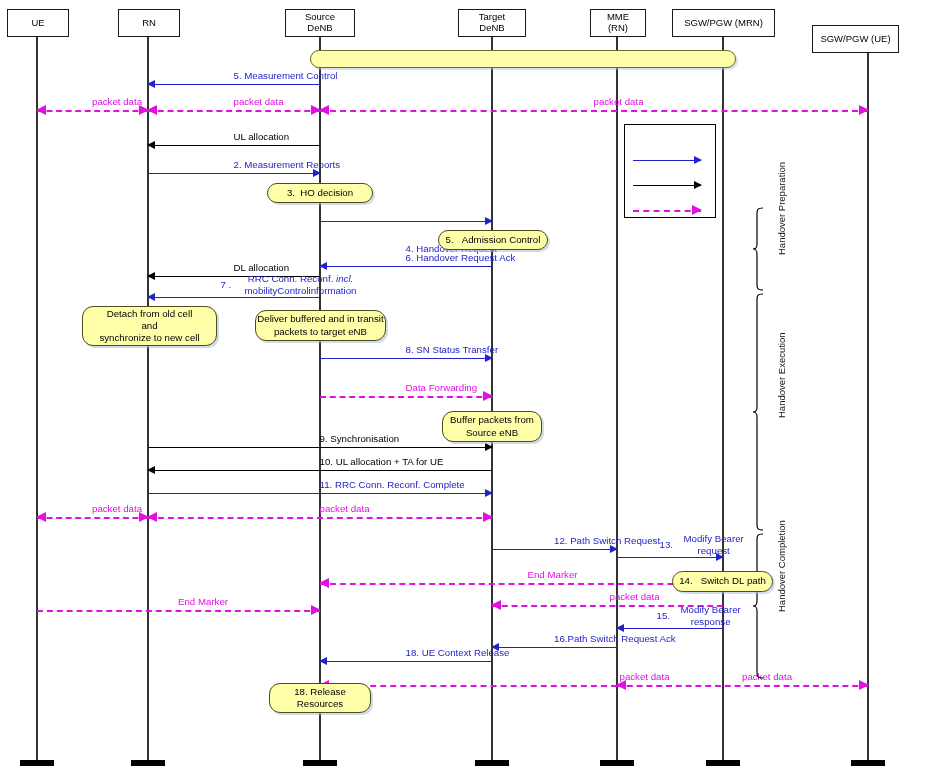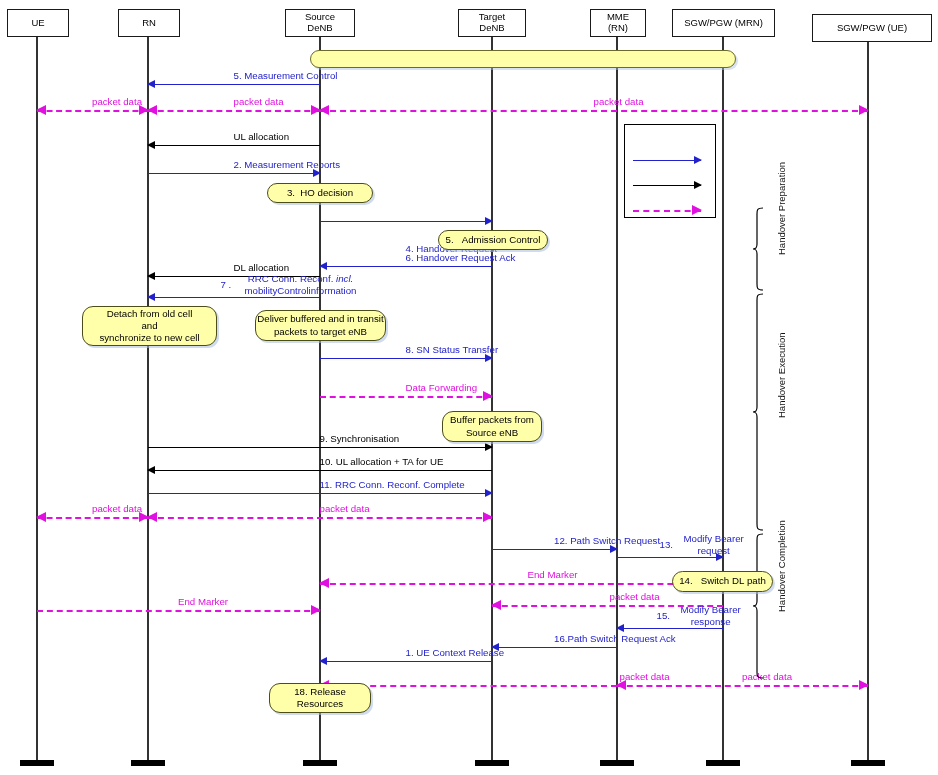--- a/index.html
+++ b/index.html
@@ -83,21 +83,21 @@
       <div class="actor-box" style="left: 590px; top: 9px; width: 56px; height: 28px;">
         <span>MME<br>(RN)</span>
       </div>
       <div class="lifeline" style="left: 722.25px; top: 37px; height: 723px; background: rgb(51, 51, 51);"></div>
       <div class="lifeline-foot" style="left: 706px; top: 760px; width: 34px;"></div>
       <div class="actor-box" style="left: 672px; top: 9px; width: 103px; height: 28px;">
         <span>SGW/PGW&nbsp;(MRN)</span>
       </div>
       <div class="lifeline" style="left: 867.25px; top: 37px; height: 723px; background: rgb(51, 51, 51);"></div>
       <div class="lifeline-foot" style="left: 851px; top: 760px; width: 34px;"></div>
-      <div class="actor-box" style="left: 812px; top: 14px; width: 120px; height: 28px;">
+      <div class="actor-box" style="left: 812px; top: 25px; width: 87px; height: 28px;">
         <span>SGW/PGW&nbsp;(UE)</span>
       </div>
     </div>
   <div id="banner-layer">
       <div class="banner" style="left: 310px; top: 50px; width: 426px; height: 18px;">
         <span></span>
       </div>
     </div>
   <div id="messages-layer">
       <div class="msg" style="left: 148px; top: 84px; width: 172px;">
@@ -222,21 +222,21 @@
       <div class="mlabel l3 two" style="top: 604px; left: 680.5px; width: auto;"><span style="position:absolute;left:-24px;top:6px">15.</span>Modify Bearer<br>response</div>
       <div class="msg" style="left: 492px; top: 647px; width: 125px;">
         <div class="line" style="border-top-color: rgb(34, 34, 204);"></div>
         <div class="head l" style="border-right-color: rgb(34, 34, 204);"></div>
       </div>
       <div class="mlabel l3" style="top: 633px; left: 554px; width: auto;">16.Path Switch Request Ack</div>
       <div class="msg" style="left: 320px; top: 661px; width: 172px;">
         <div class="line" style="border-top-color: rgb(34, 34, 204);"></div>
         <div class="head l" style="border-right-color: rgb(34, 34, 204);"></div>
       </div>
-      <div class="mlabel l3" style="top: 647px; left: 405.5px; width: auto;">1.  UE Context Release</div>
+      <div class="mlabel l3" style="top: 647px; left: 405.5px; width: auto;">18.  UE Context Release</div>
       <div class="msg dashed" style="left: 320px; top: 685px; width: 297px;">
         <div class="line" style="border-top-color: rgb(224, 16, 224);"></div>
         <div class="head l big" style="border-right-color: rgb(224, 16, 224);"></div>
       </div>
       <div class="mlabel ud" style="top: 671px; left: 619.5px; width: auto;">packet data</div>
       <div class="msg dashed" style="left: 617px; top: 685px; width: 251px;">
         <div class="line" style="border-top-color: rgb(224, 16, 224);"></div>
         <div class="head l big" style="border-right-color: rgb(224, 16, 224);"></div>
         <div class="head r big" style="border-left-color: rgb(224, 16, 224);"></div>
       </div>

